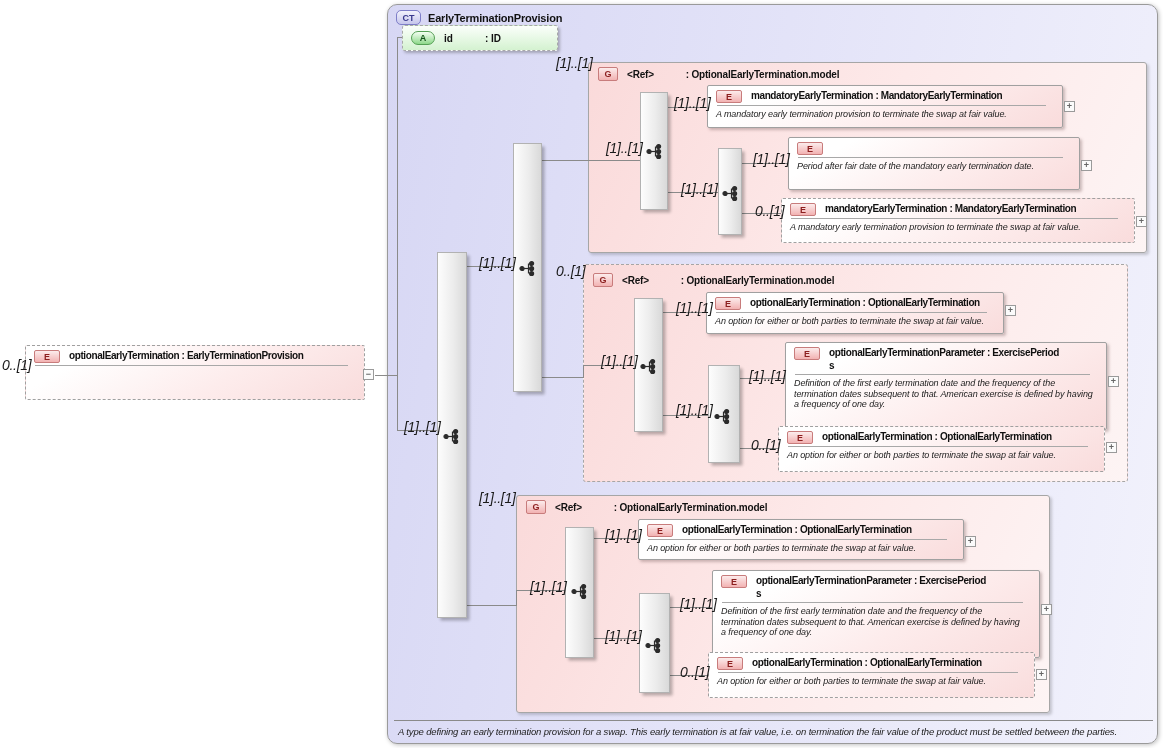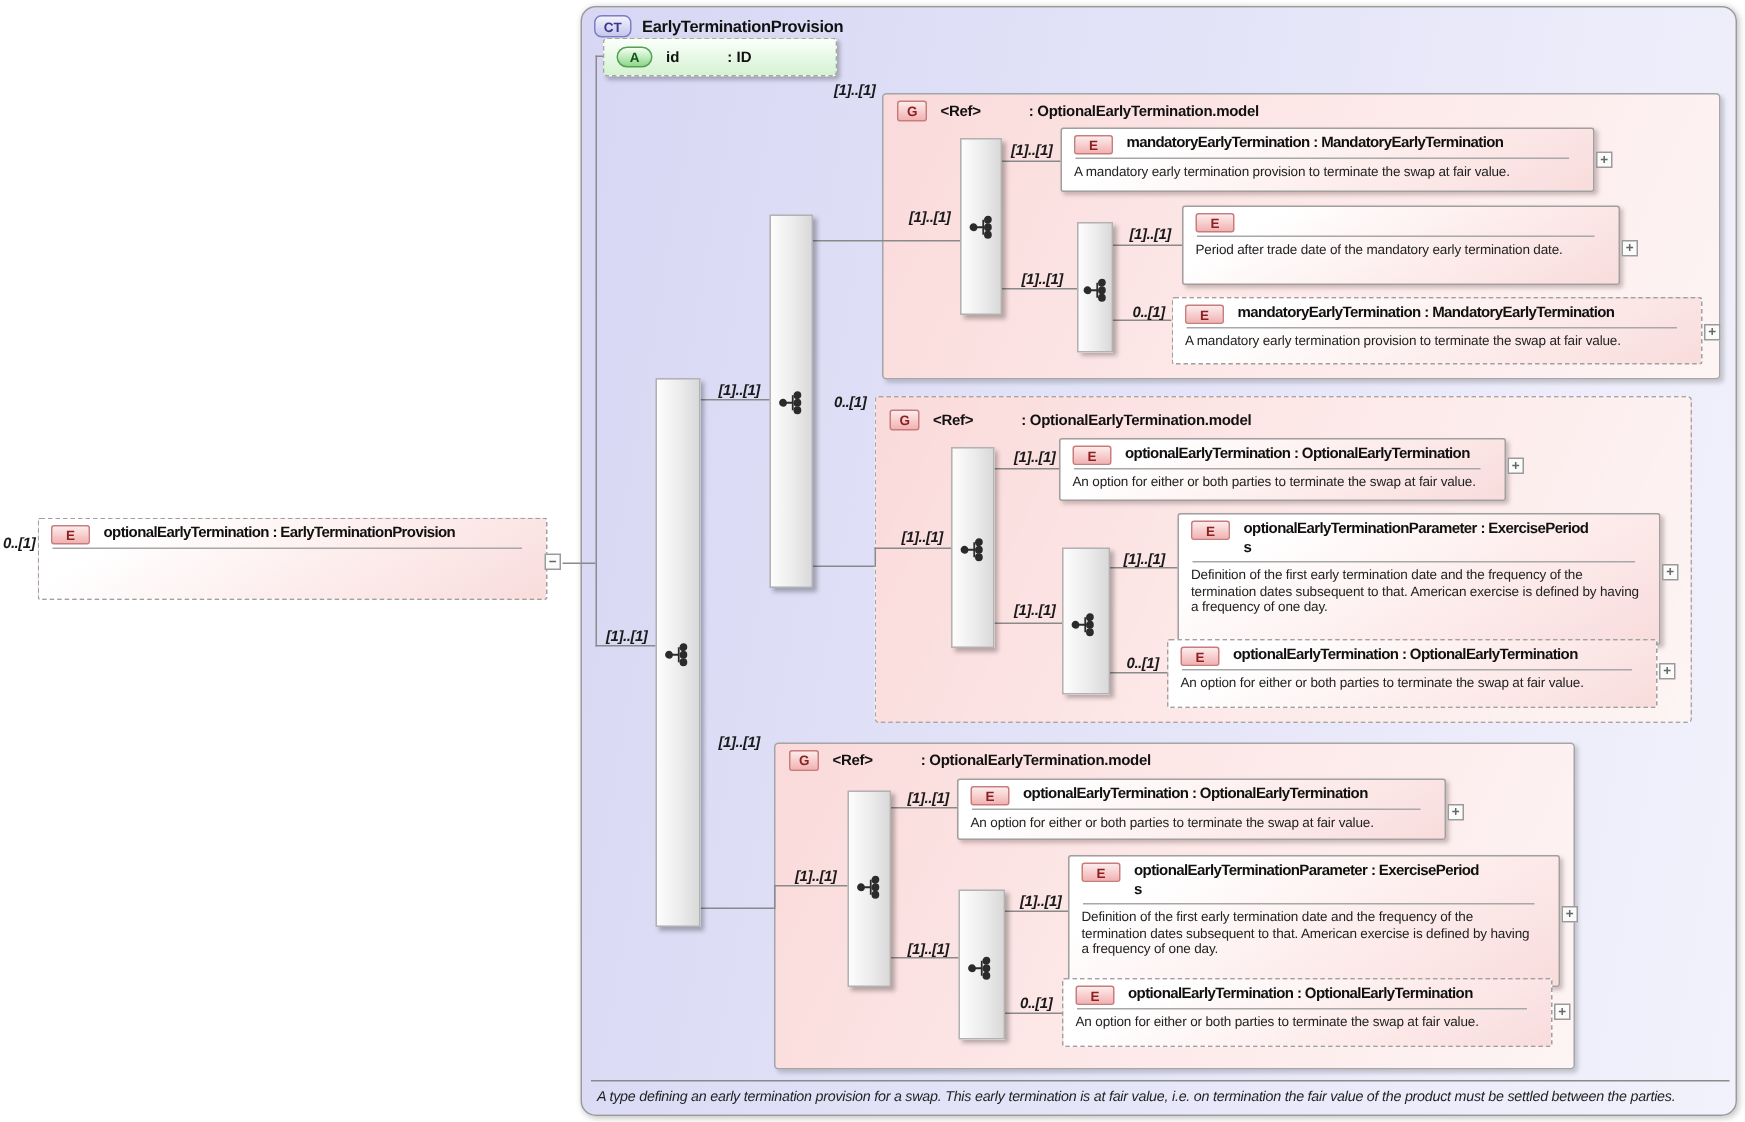--- a/index.html
+++ b/index.html
@@ -42,39 +42,39 @@
   .ebox { position:absolute; border:1px solid #a0a0a0; border-radius:2px;
           background:linear-gradient(150deg,#ffffff 18%,#fdecec 60%,#f9dcdc 100%);
           box-shadow:2px 2px 3px rgba(110,80,80,.35); box-sizing:border-box;
           padding:3px 6px 2px 8px; overflow:hidden; }
   .ebox.dashed { border-style:dashed; box-shadow:none; }
   .ehead { display:flex; gap:9px; align-items:flex-start; }
   .ehead .badge-e { margin-top:1px; }
   .etitle { font-weight:bold; font-size:10px; letter-spacing:-0.4px; color:#101010;
             white-space:pre; line-height:13px; }
   .esep { height:1px; background:#a8a8a8; margin:2px 10px 3px 1px; }
-  .edesc { font-size:9px; color:#222; line-height:10.5px; letter-spacing:-0.1px; }
+  .edesc { font-size:9px; font-style:italic; color:#222; line-height:10.5px; letter-spacing:-0.1px; }
 
   
   .attr-box { position:absolute; left:402px; top:25px; width:156px; height:26px;
               border:1px dashed #a8a8a8; border-radius:3px; box-sizing:border-box;
               background:linear-gradient(#fbfffb,#d4f2d0); box-shadow:2px 2px 3px rgba(0,0,0,.25);
               display:flex; align-items:center; padding:0 8px; }
   .attr-name { font-weight:bold; font-size:10px; margin-left:9px; color:#111; }
   .attr-type { font-weight:bold; font-size:10px; margin-left:32px; color:#111; }
 
   
   .bar { position:absolute; background:linear-gradient(90deg,#fdfdfd,#ececec 55%,#d9d9d9);
          border:1px solid #b2b2b2; box-sizing:border-box; box-shadow:2.5px 2.5px 3px rgba(0,0,0,.28); }
   .bar svg { position:absolute; left:5px; }
 
   
   .hline { position:absolute; height:1px; background:#8a8a8a; }
   .vline { position:absolute; width:1px; background:#8a8a8a; }
-  .card  { position:absolute; font-size:10px; font-weight:bold; font-style:italic; color:#1a1a1a;
+  .card  { position:absolute; font-size:14px; font-weight:normal; font-style:italic; color:#1a1a1a;
            letter-spacing:-0.3px; white-space:nowrap; }
   .expander { position:absolute; width:11px; height:11px; border:1px solid #9a9a9a; background:#fbfbfb;
               box-sizing:border-box; color:#666; font-size:9px; line-height:9px; text-align:center;
               font-weight:bold; }
 </style>
 </head>
 <body>
 
 <div class="stage">
 
@@ -251,21 +251,21 @@
       <span class="etitle">mandatoryEarlyTermination : MandatoryEarlyTermination</span>
     </div>
     <div class="esep"></div>
     <div class="edesc">A mandatory early termination provision to terminate the swap at fair value.</div>
   </div>
   <div class="ebox" style="left:788px; top:137px; width:292px; height:53px;">
     <div class="ehead">
       <span class="badge badge-e">E</span>
     </div>
     <div class="esep"></div>
-    <div class="edesc">Period after trade date of the mandatory early termination date.</div>
+    <div class="edesc">Period after fair date of the mandatory early termination date.</div>
   </div>
   <div class="ebox dashed" style="left:781px; top:198px; width:354px; height:45px;">
     <div class="ehead">
       <span class="badge badge-e">E</span>
       <span class="etitle">mandatoryEarlyTermination : MandatoryEarlyTermination</span>
     </div>
     <div class="esep"></div>
     <div class="edesc">A mandatory early termination provision to terminate the swap at fair value.</div>
   </div>
 

